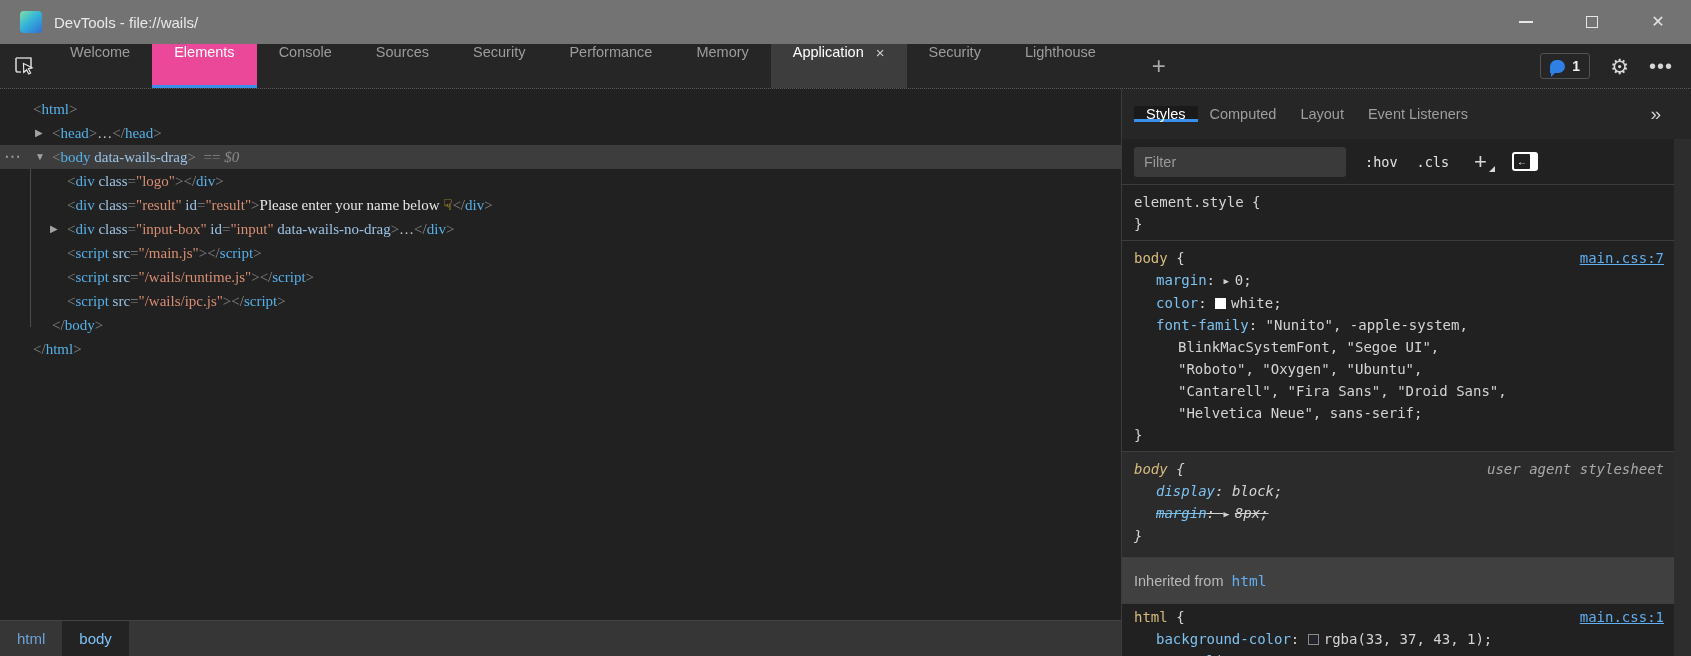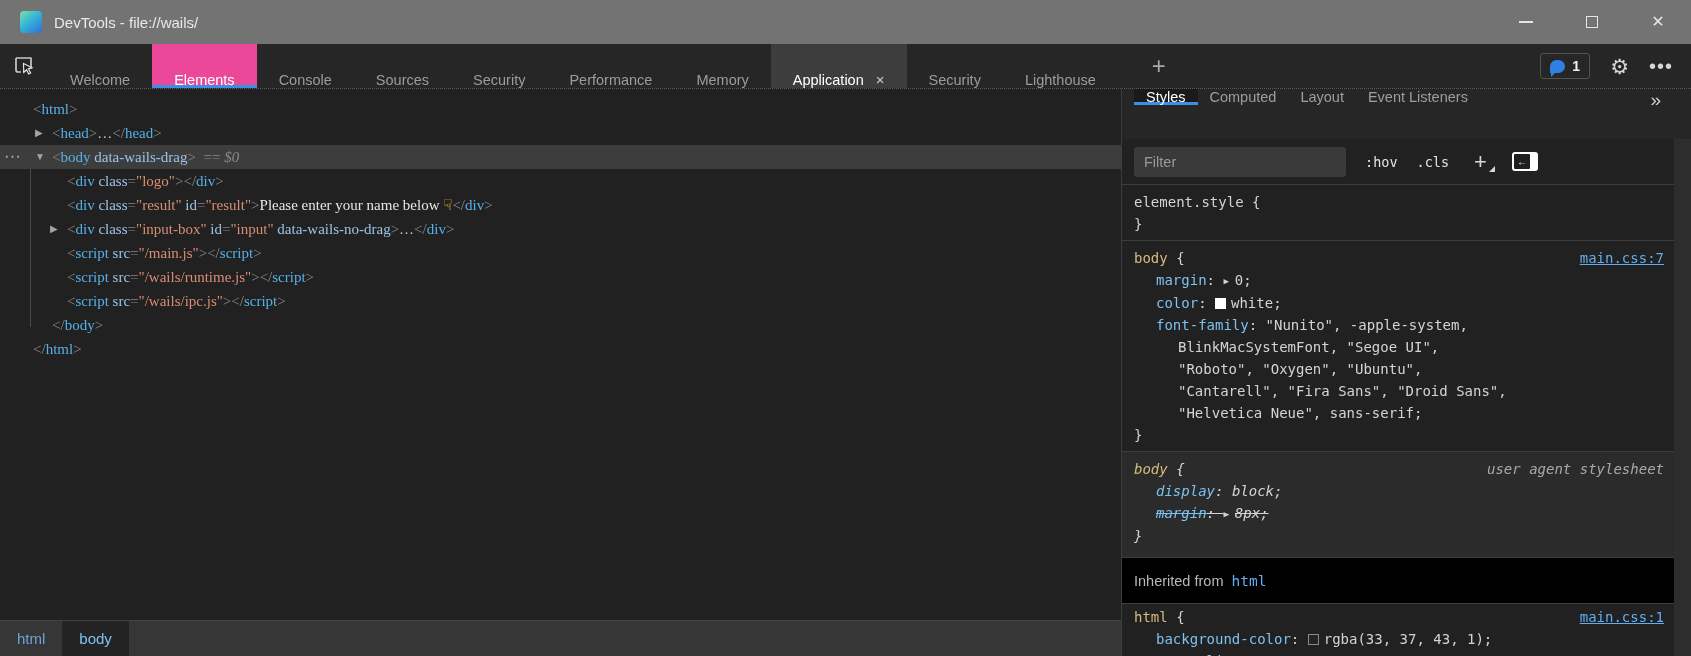--- a/index.html
+++ b/index.html
@@ -13,21 +13,21 @@
   .title-text { color:#e9e9e9; font-size:15px; }
   .win-controls { margin-left:auto; display:flex; height:100%; }
   .win-btn { width:66px; height:100%; display:flex; align-items:center; justify-content:center; color:#e6e6e6; }
   .min-glyph { width:14px; height:2px; background:#e6e6e6; }
   .max-glyph { width:12px; height:12px; border:1.4px solid #e6e6e6; }
   .close-glyph { font-size:16px; line-height:1; }
 
   
   .toolbar { height:44px; background:#262626; display:flex; align-items:stretch; }
   .inspect-btn { width:48px; display:flex; align-items:center; justify-content:center; }
-  .tab { display:flex; align-items:flex-end; padding:0 22px; font-size:14.5px; color:#9c9c9c; position:relative; }
+  .tab { display:flex; align-items:flex-start; padding:0 22px; font-size:14.5px; color:#9c9c9c; position:relative; }
   .tab.active { background:#ec4899; color:#fff; box-shadow:inset 0 -3px 0 #3a8fe8; }
   .tab.highlighted { background:#3d3d3d; color:#fff; }
   .tab-close { margin-left:12px; color:#cfcfcf; font-size:15px; }
   .newtab-btn { display:flex; align-items:center; padding:0 16px; margin-left:18px;
     color:#a8a8a8; font-size:24px; font-weight:200; }
   .tb-right { margin-left:auto; display:flex; align-items:center; gap:20px; padding-right:18px; }
   .activity-badge { display:flex; align-items:center; gap:7px; border:1px solid #525252;
     border-radius:3px; padding:4px 9px; color:#f0f0f0; font-size:14px; font-weight:bold; }
   .bubble { width:15px; height:13px; background:#2f80e4; border-radius:7px 7px 7px 0; position:relative; }
   .bubble::after { content:""; position:absolute; left:1px; bottom:-4px;
@@ -54,21 +54,21 @@
   .tk-emoji { color:#f2c12e; }
 
   .breadcrumb { position:absolute; left:0; right:0; bottom:0; height:36px; background:#363636;
     border-top:1px solid #434343; display:flex; align-items:stretch; font-size:15px; }
   .crumb { display:flex; align-items:center; padding:0 17px; color:#6da2d8; }
   .crumb.active { background:#232323; color:#7cc2f5; }
 
   
   .styles-pane { width:569px; position:relative; background:#212121; overflow:hidden; }
   .sp-scrollbar { position:absolute; right:0; top:50px; bottom:0; width:17px; background:#2d2d2d; }
-  .sp-tabs { height:50px; background:#262626; display:flex; align-items:flex-start; padding-left:12px; }
+  .sp-tabs { height:50px; background:#262626; display:flex; align-items:center; padding-left:12px; }
   .sp-tab { display:flex; align-items:center; padding:0 12px; font-size:14.5px; color:#9e9e9e; }
   .sp-tab.active { background:#1a1a1a; color:#fff; box-shadow:inset 0 -3px 0 #3a8fe8; }
   .sp-chevron { margin-left:auto; margin-right:30px; display:flex; align-items:center;
     color:#d0d0d0; font-size:19px; }
   .sp-filter { height:46px; display:flex; align-items:center; gap:19px; padding:0 12px;
     margin-right:17px; border-bottom:1px solid #3d3d3d; }
   .filter-input { width:212px; height:30px; background:#3a3a3a; border:none; border-radius:3px;
     color:#84cc16; font-size:14.5px; padding:0 10px; font-family:"Liberation Sans",sans-serif; }
   .filter-input::placeholder { color:#9a9a9a; }
   .toggle-label { font-family:"DejaVu Sans Mono","Liberation Mono",monospace;
@@ -92,21 +92,21 @@
   .brace { color:#d4d4d4; white-space:pre; }
   .css-link { margin-left:auto; color:#61aef0; text-decoration:underline; }
   .ua-note { margin-left:auto; color:#a8a8a8; }
   .line { white-space:pre; }
   .prop-line { padding-left:22px; }
   .cont { padding-left:44px; }
   .prop { color:#7cc1f0; } .colon,.val { color:#d4d4d4; }
   .expander { font-size:9px; color:#d0d0d0; margin-right:6px; vertical-align:1px; }
   .swatch { display:inline-block; width:11px; height:11px; margin-right:5px; vertical-align:-1px; }
   .struck span { text-decoration:line-through; }
-  .inherited { height:46px; display:flex; align-items:center; gap:8px; background:#000000;
+  .inherited { height:46px; display:flex; align-items:center; gap:8px; background:#404040;
     border-bottom:1px solid #3d3d3d; padding:0 12px; color:#b8b8b8; font-size:14.5px;
     font-family:"Liberation Sans",sans-serif; }
   .inherited .css-link { margin-left:0; text-decoration:none;
     font-family:"DejaVu Sans Mono","Liberation Mono",monospace; }
 </style>
 </head>
 <body>
 
 <div class="titlebar">
   <div class="app-icon"></div>

